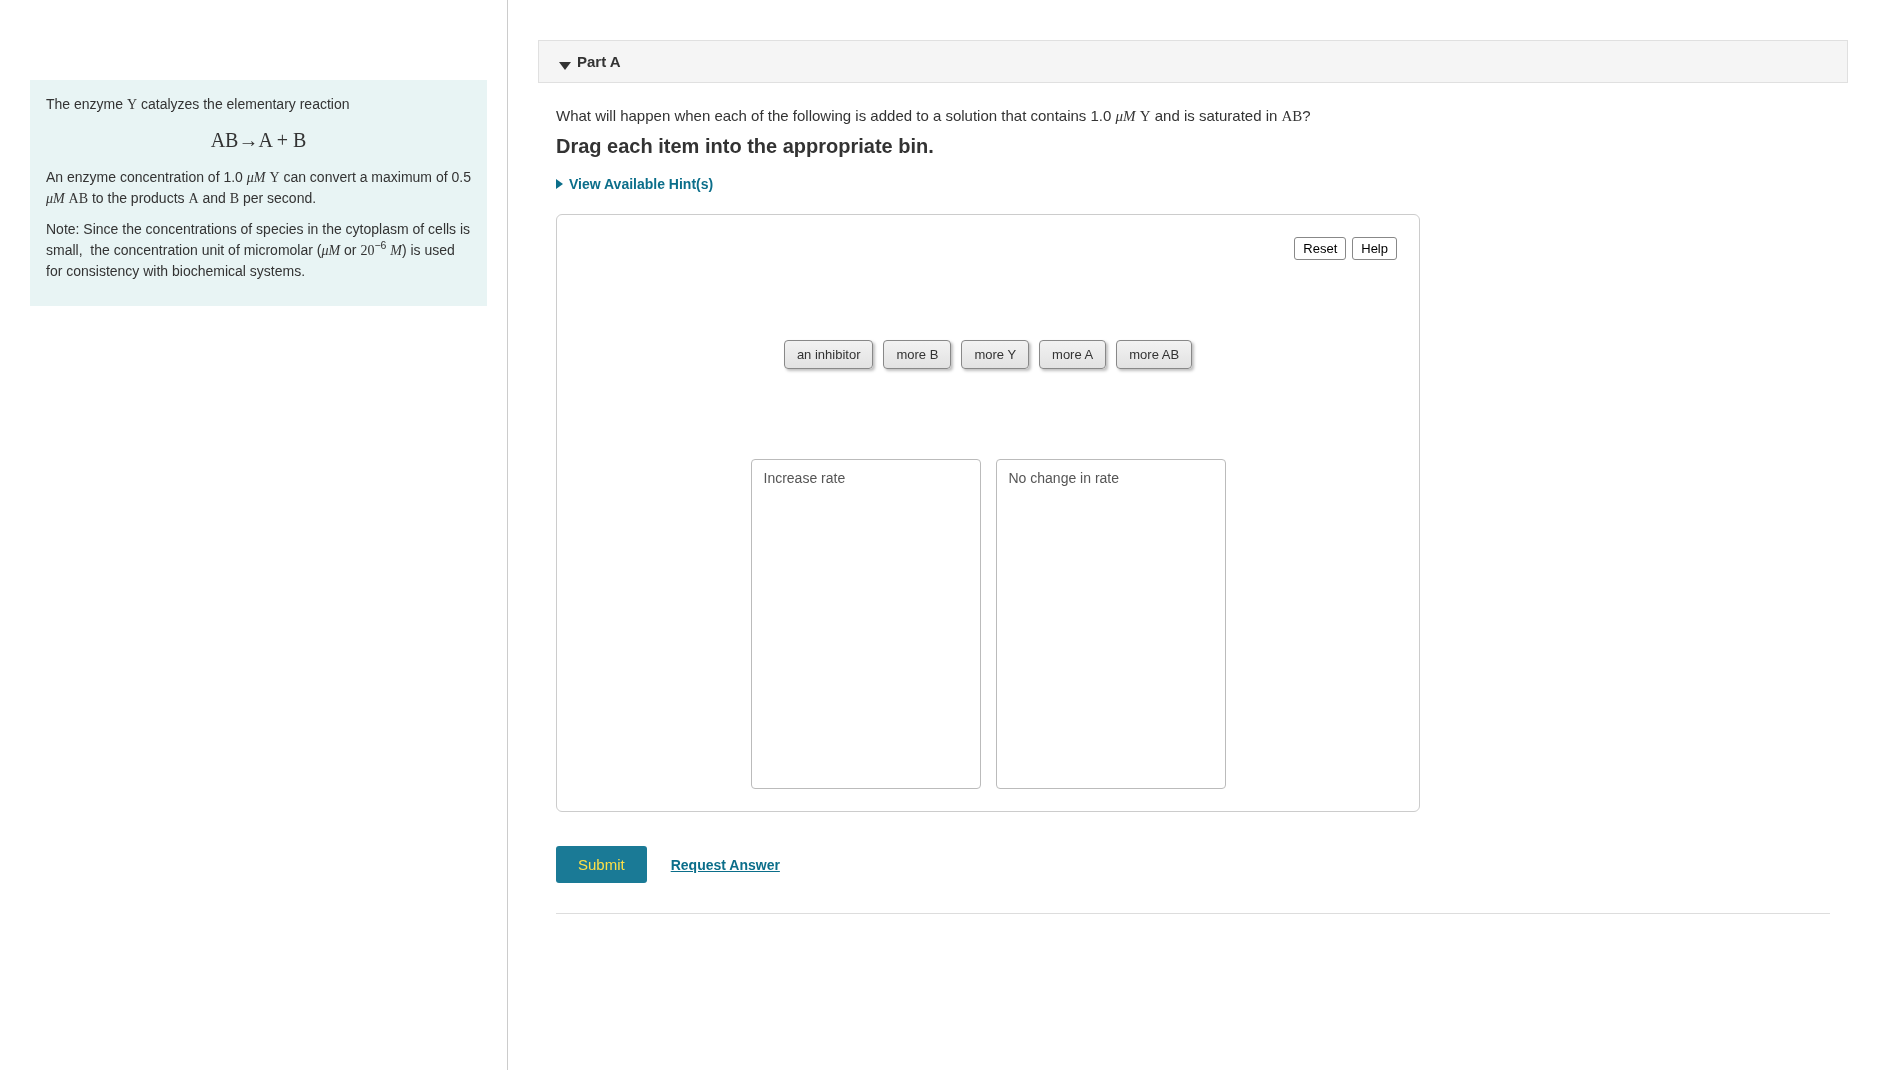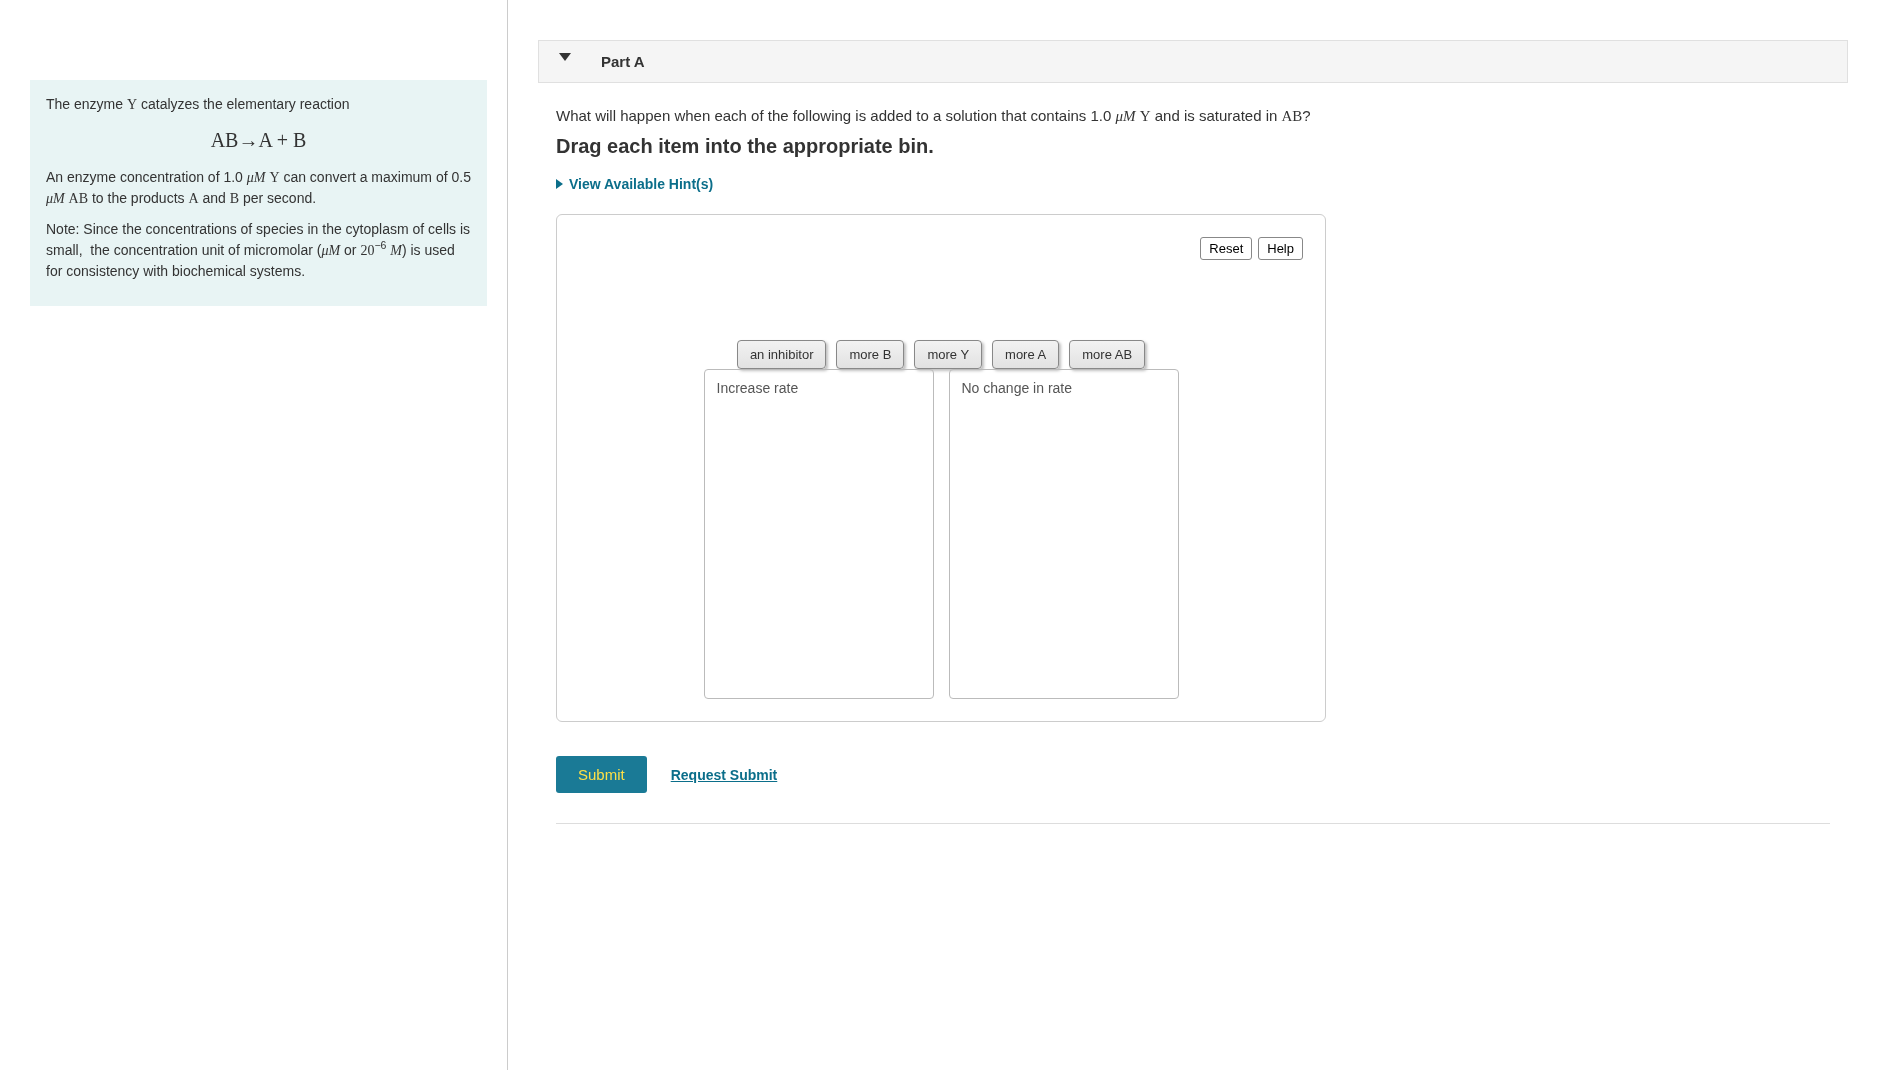--- a/index.html
+++ b/index.html
@@ -39,22 +39,22 @@
 
   .right-col {
     flex: 1;
     padding: 40px 40px 40px 30px;
   }
   .part-header {
     background: #f5f5f5;
     border: 1px solid #e0e0e0;
     padding: 12px 20px;
     display: flex;
-    align-items: flex-start;
-    gap: 30px;
+    align-items: flex-end;
+    gap: 6px;
     font-weight: bold;
     font-size: 15px;
     margin-bottom: 24px;
   }
   .caret-down {
     width: 0; height: 0;
     border-left: 6px solid transparent;
     border-right: 6px solid transparent;
     border-top: 8px solid #333;
     display: inline-block;
@@ -76,41 +76,42 @@
     width: 0; height: 0;
     border-top: 5px solid transparent;
     border-bottom: 5px solid transparent;
     border-left: 7px solid #0b6e8a;
     display: inline-block;
   }
   .activity-box {
     border: 1px solid #ccc;
     border-radius: 6px;
     padding: 22px;
-    width: 770px;
+    width: 864px;
     margin-bottom: 34px;
   }
   .activity-controls {
     display: flex;
     justify-content: flex-end;
     gap: 6px;
     margin-bottom: 80px;
   }
   .small-btn {
     border: 1px solid #888;
     background: #fff;
     padding: 3px 8px;
     font-size: 13px;
     border-radius: 3px;
     cursor: pointer;
   }
   .drag-items {
     display: flex;
     justify-content: center;
     gap: 10px;
+    margin-bottom: 90px;
   }
   .drag-item {
     background: linear-gradient(#f2f2f2, #e2e2e2);
     border: 1px solid #888;
     border-radius: 4px;
     padding: 6px 12px;
     font-size: 13px;
     cursor: grab;
     box-shadow: 2px 2px 3px rgba(0,0,0,0.25);
     white-space: nowrap;
@@ -204,18 +205,18 @@
           <div class="drag-item">more AB</div>
         </div>
         <div class="bins">
           <div class="bin"><span>Increase rate</span></div>
           <div class="bin"><span>No change in rate</span></div>
         </div>
       </div>
 
       <div class="footer-actions">
         <button class="submit-btn">Submit</button>
-        <span class="request-link">Request Submit</span>
+        <span class="request-link">Request Answer</span>
       </div>
       <hr class="divider">
     </div>
   </div>
 </div>
 
 </body></html>

